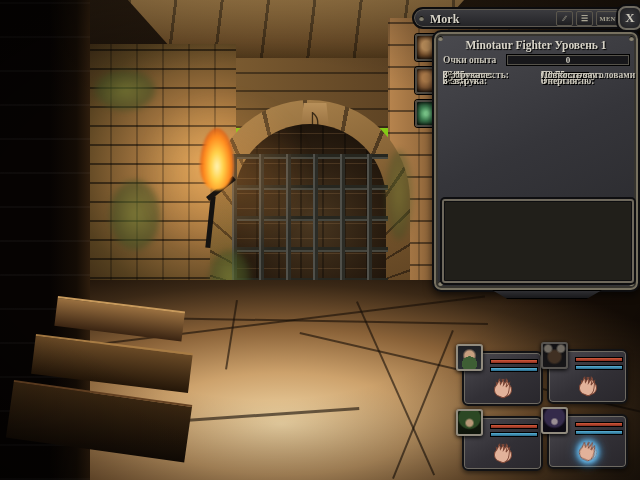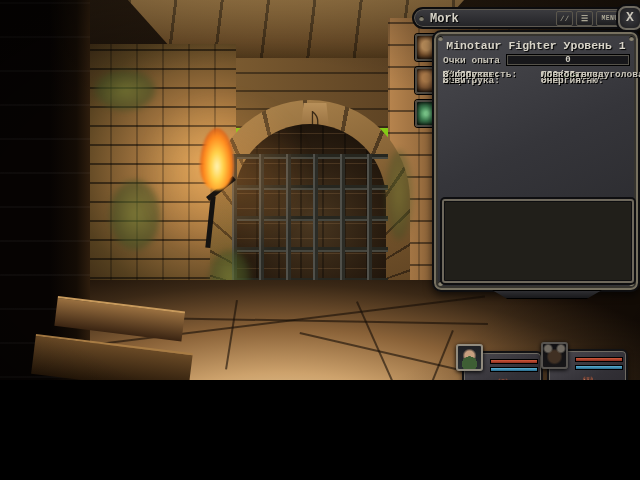--- a/index.html
+++ b/index.html
@@ -1,17 +1,17 @@
 <!DOCTYPE html>
 <html><head>
 <meta charset="utf-8">
 <style>
   html,body{margin:0;padding:0;background:#000;}
-  #app{position:relative;width:640px;height:380px;overflow:hidden;background:#84cc16;
-       font-family:Liberation Mono, monospace;-webkit-font-smoothing:antialiased;}
+  #app{position:relative;width:640px;height:480px;overflow:hidden;background:#84cc16;
+       font-family:Liberation Serif, serif;-webkit-font-smoothing:antialiased;}
   #app *{position:absolute;box-sizing:border-box;}
 
   
   .scene{left:0;top:0;width:640px;height:480px;}
   .ceiling-dark{left:0;top:0;width:640px;height:112px;
     background:linear-gradient(#2a1d10,#160e07 75%,#100a05);}
   .ceiling-lit{left:128px;top:0;width:336px;height:60px;
     clip-path:polygon(0 0,100% 0,84% 100%,16% 100%);
     background:
       repeating-linear-gradient(97deg,rgba(0,0,0,.38) 0 3px,transparent 3px 46px),

